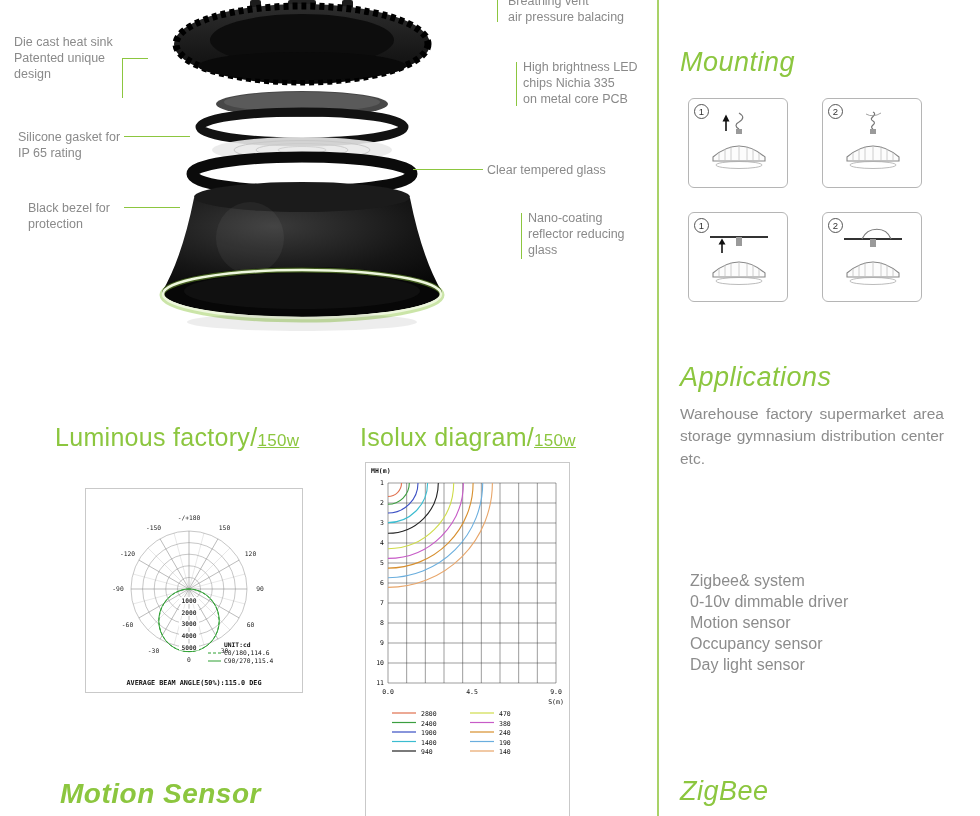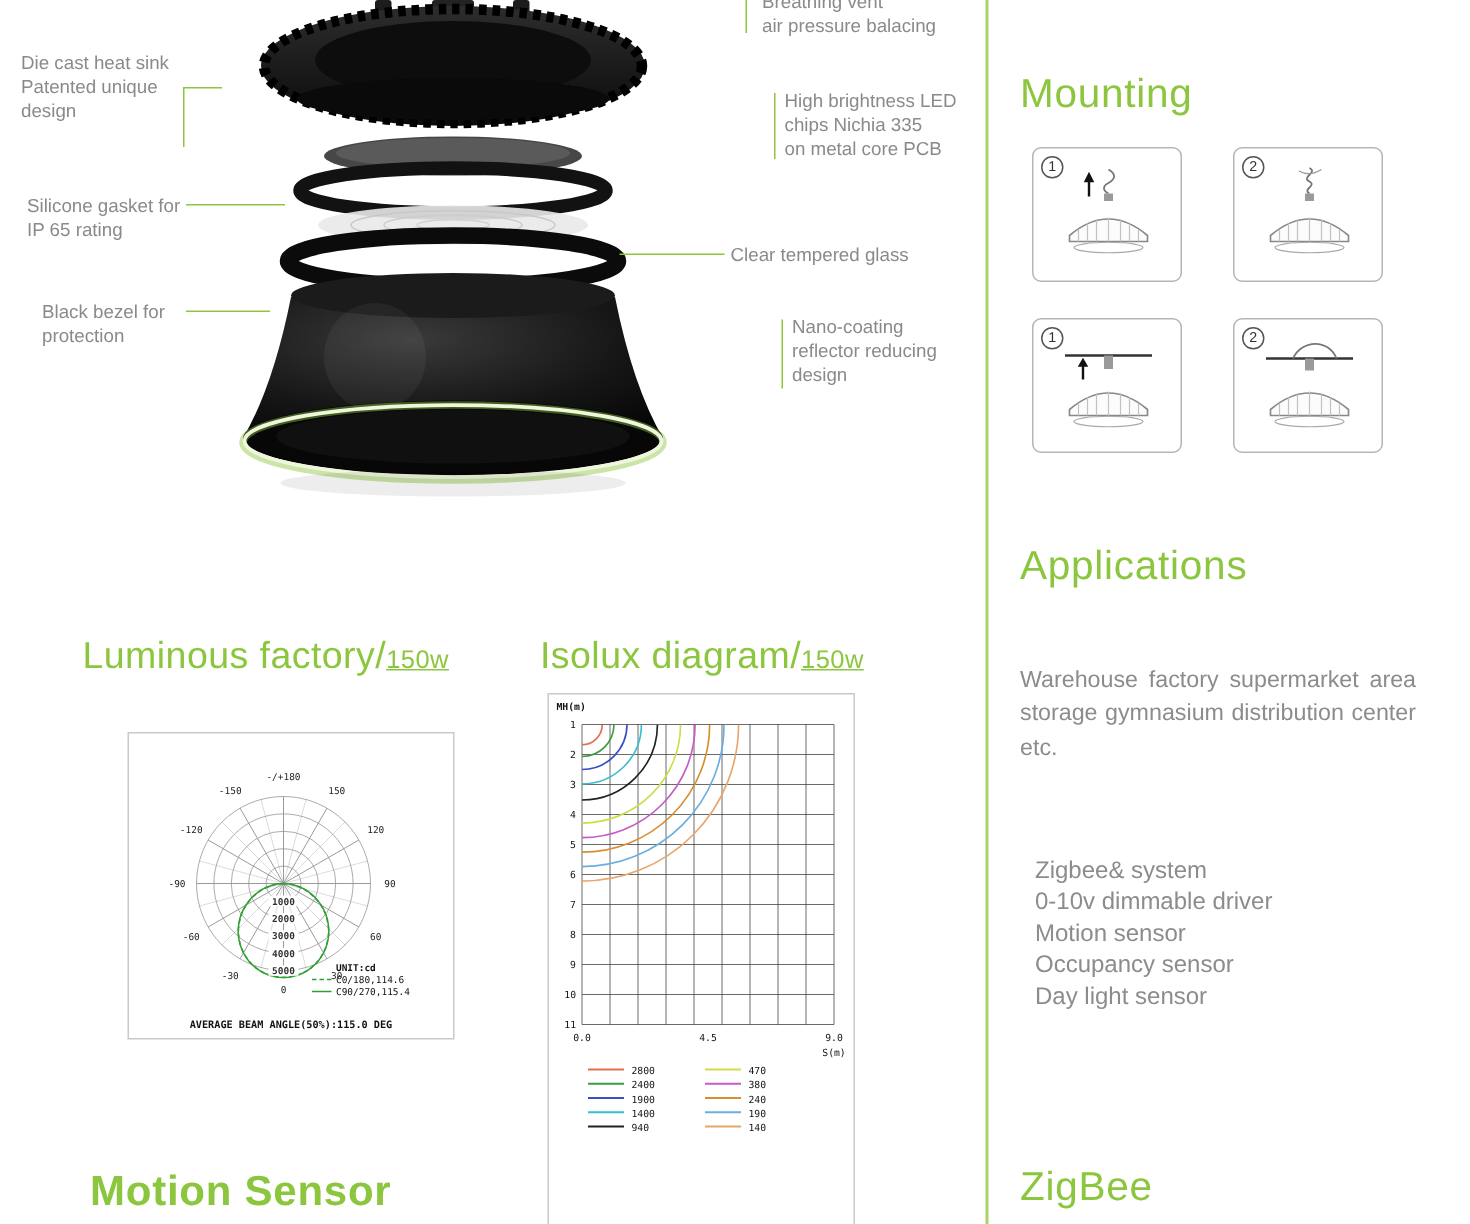--- a/index.html
+++ b/index.html
@@ -2,39 +2,39 @@
 <html><head>
 <meta charset="utf-8">
 <style>
   * { margin:0; padding:0; box-sizing:border-box; }
   html,body { background:#fff; }
   body { font-family:"Liberation Sans", sans-serif; }
   .page { position:relative; width:980px; height:816px; background:#fff; overflow:hidden; }
 
   .vline { position:absolute; left:657px; top:0; width:2px; height:816px; background:#a9d268; }
 
-  .green-title { position:absolute; color:#8cc63f; font-size:27px; font-weight:400; letter-spacing:.5px; white-space:nowrap; }
+  .green-title { position:absolute; color:#8cc63f; font-size:27px; font-weight:400; letter-spacing:.5px; white-space:nowrap;font-style:italic; }
 
   .callout { position:absolute; color:#8a8a8a; font-size:12.5px; line-height:1.28; white-space:pre-line; }
   .cline { position:absolute; background:#8cc63f; }
 
   .product { position:absolute; left:130px; top:0; }
 
   .chart-title { position:absolute; color:#8cc63f; font-size:25px; letter-spacing:.3px; white-space:nowrap; }
   .chart-title .watt { font-size:17px;text-decoration:underline; }
 
   .chart-box { position:absolute; border:1px solid #c9c9c9; background:#fff; }
 
   .mount-box { position:absolute; width:100px; height:90px; border:1px solid #b5b5b5; border-radius:6px; background:#fff; }
   .stepnum { position:absolute; left:5px; top:5px; width:15px; height:15px; border:1px solid #555;
              border-radius:50%; font-size:9.5px; color:#333; display:flex; align-items:center; justify-content:center; }
   .mount-icon { position:absolute; left:13px; top:12px; }
 
   .apps-text { position:absolute; left:680px; top:403px; width:264px; font-size:15.5px; color:#8c8c8c;
-               line-height:1.45; text-align:justify;margin-top:40px; }
+               line-height:1.45; text-align:justify; }
   .options-list { position:absolute; left:690px; top:570px; font-size:16px; color:#8c8c8c; line-height:1.32; }
 </style>
 </head>
 <body>
 
 <div class="page">
 
   <svg class="product" width="345" height="335" viewBox="0 0 345 335">
     <defs>
       <radialGradient id="gDome" cx="40%" cy="30%" r="85%">
@@ -101,21 +101,21 @@
   <div class="callout" style="left:523px;top:59px;width:155px">High brightness LED
 chips Nichia 335
 on metal core PCB</div>
   <div class="cline" style="left:516px;top:62px;width:1px;height:44px"></div>
 
   <div class="callout" style="left:487px;top:162px;width:145px">Clear tempered glass</div>
   <div class="cline" style="left:413px;top:169px;width:70px;height:1px"></div>
 
   <div class="callout" style="left:528px;top:210px;width:125px">Nano-coating
 reflector reducing
-design</div>
+glass</div>
   <div class="cline" style="left:521px;top:213px;width:1px;height:46px"></div>
 
   <div class="chart-title" style="left:55px;top:423px">
     <span>Luminous factory/</span><span class="watt">150w</span>
   </div>
   <div class="chart-title" style="left:360px;top:423px">
     <span>Isolux diagram/</span><span class="watt">150w</span>
   </div>
 
   <div class="chart-box" style="left:85px;top:488px;width:218px;height:205px">

